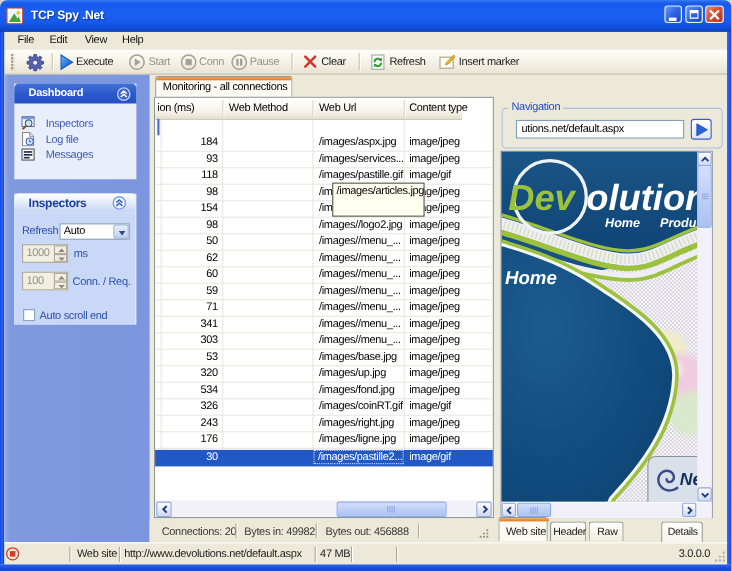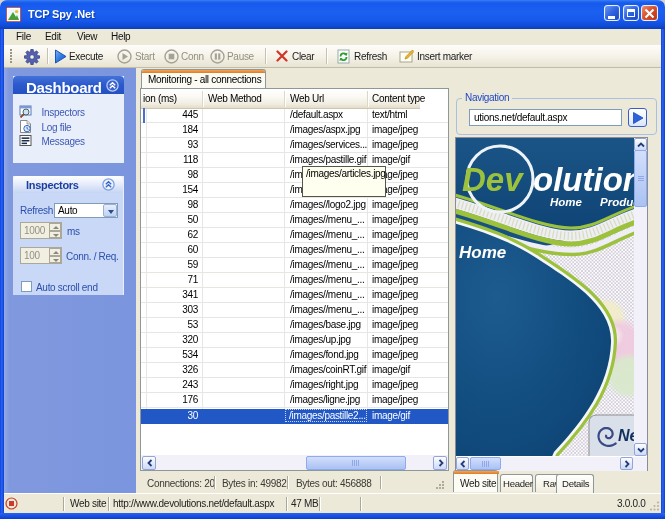--- a/index.html
+++ b/index.html
@@ -155,21 +155,21 @@
   <rect x="1" y="3" width="12" height="10" fill="#fffef4" stroke="#a8a489" stroke-width="1"></rect>
   <path d="M13.5 1 L7 7.5 L6 10 L8.6 9.1 L14.8 2.6 Z" fill="#f0b429" stroke="#b8860b" stroke-width=".7"></path>
  </svg>
  <div class="abs tbtxt" style="left:413px">Insert marker</div>
 </div>
 <div class="abs" id="mainbg"></div>
 
 <div class="abs" id="dock">
  <div class="dbox" style="top:8px;height:87px">
   <div class="dhead1">
-        <span class="abs" style="left:13px;top:3px;font-size:15px">Dashboard</span>
+        <span class="abs" style="left:13px;top:3px;font-size:10px">Dashboard</span>
    <svg class="abs" style="left:93px;top:3px" width="13" height="13" viewBox="0 0 13 13">
           <circle cx="6.5" cy="6.5" r="5.6" fill="#3b63cc" stroke="#b8cbf4" stroke-width="1.3"></circle>
           <path d="M3.8 6.2 L6.5 3.8 L9.2 6.2 M3.8 9.2 L6.5 6.8 L9.2 9.2" fill="none" stroke="#fff" stroke-width="1.4"></path>
         </svg>
   </div>
   <svg class="abs" style="left:6px;top:29px" width="13" height="13" viewBox="0 0 13 13">
         <rect x="1" y="1" width="11" height="9" fill="#fff" stroke="#5a78b8"></rect>
         <rect x="1" y="1" width="11" height="2.4" fill="#7a98d8"></rect>
         <circle cx="7" cy="7" r="3" fill="#cfe2f4" stroke="#466" stroke-width="1"></circle>
         <path d="M1.5 12.5 L4.8 9.2" stroke="#8a4a2a" stroke-width="1.8"></path>
@@ -246,25 +246,20 @@
       <span class="ghtxt" style="left:149px">Web Url</span>
       <span class="ghtxt" style="left:231px">Content type</span>
       <div class="ghsep" style="left:61px"></div>
       <div class="ghsep" style="left:143px"></div>
       <div class="ghsep" style="left:226px"></div>
     </div>
  <div class="gvl" style="left:5px"></div>
     <div class="gvl" style="left:61px"></div>
     <div class="gvl" style="left:143px"></div>
     <div class="gvl" style="left:226px"></div>
- <div class="grow" style="top:19px">
-      <span class="gc1">445</span>
-      <span class="gc3">/default.aspx</span>
-      <span class="gc4">text/html</span>
-    </div>
  <div class="grow" style="top:34px">
       <span class="gc1">184</span>
       <span class="gc3">/images/aspx.jpg</span>
       <span class="gc4">image/jpeg</span>
     </div>
  <div class="grow" style="top:49px">
       <span class="gc1">93</span>
       <span class="gc3">/images/services...</span>
       <span class="gc4">image/jpeg</span>
     </div>
@@ -502,21 +497,21 @@
 <div class="abs btab" id="btab1">
     <div class="stripe"></div>
     <span class="abs" style="left:6px;top:6.5px;font-size:10px">Web site</span>
   </div>
 <div class="abs btab" style="left:500px;top:474px;width:33px;height:18px">
     <span class="abs" style="left:2px;top:3px">Header</span>
   </div>
 <div class="abs btab" style="left:535px;top:474px;width:32px;height:18px">
     <span class="abs" style="left:7px;top:3px">Raw</span>
   </div>
-<div class="abs btab" style="left:556px;top:474px;width:38px;height:30px">
+<div class="abs btab" style="left:601px;top:474px;width:38px;height:30px">
     <span class="abs" style="left:5px;top:3px">Details</span>
   </div>
 
 <div class="abs" id="statusbar">
  <svg class="abs" style="left:1px;top:3px" width="13" height="13" viewBox="0 0 13 13">
       <circle cx="6.5" cy="6.5" r="5.5" fill="none" stroke="#cc3a2a" stroke-width="1.2"></circle>
       <rect x="4" y="4" width="5" height="5" fill="#cc3a2a"></rect>
     </svg>
  <div class="stsep" style="left:59px"></div>
  <span class="abs" style="left:66px;top:4px">Web site</span>

